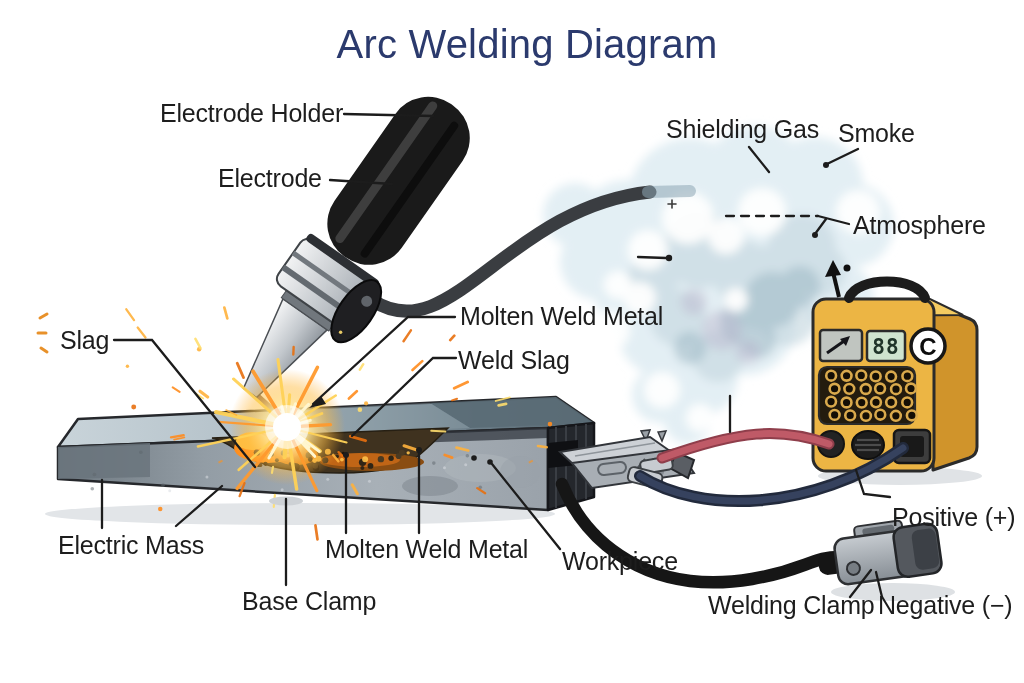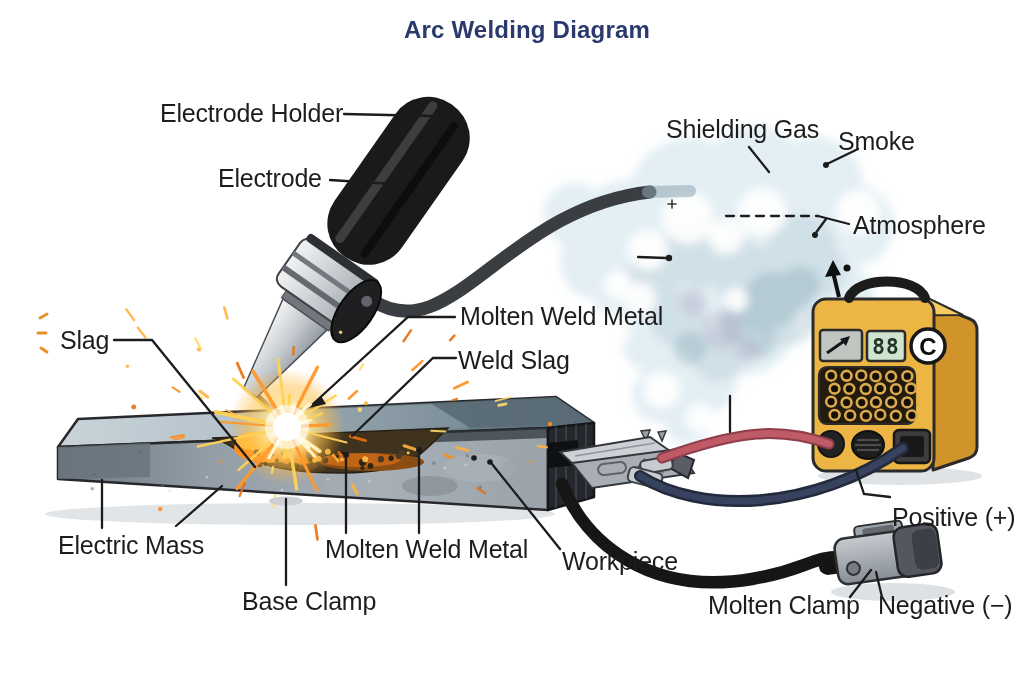--- a/index.html
+++ b/index.html
@@ -1,20 +1,20 @@
 <!DOCTYPE html>
 <html style="--title-color: #2b3a6d; --label-color: #1d1d1d; --machine-yellow: #ecb544; --machine-side: #d0942b; --cable-positive: #bf5a67; --cable-negative: #36425e; --cable-ground: #161616; --smoke-tint: #dfedf3; --spark-orange: #ff9126; --spark-yellow: #ffd24f; --steel-top: #c3ced4; --steel-front: #99a3ab;"><head>
 <meta charset="utf-8">
 <style>
   html,body{margin:0;padding:0;background:#ffffff;}
   #canvas{position:relative;width:1024px;height:683px;background:#ffffff;overflow:hidden;
           font-family:"Liberation Sans",sans-serif;}
   #art{position:absolute;left:0;top:0;}
-  .title{position:absolute;left:527px;top:16px;transform:translateX(-50%);
-         font-size:24px;font-weight:700;letter-spacing:.2px;
+  .title{position:absolute;left:527px;top:22px;transform:translateX(-50%);
+         font-size:40px;font-weight:400;letter-spacing:.2px;
          color:var(--title-color,#2b3a6d);white-space:nowrap;}
   .lbl{position:absolute;font-size:25px;line-height:1.1;letter-spacing:-.2px;
        color:var(--label-color,#1d1d1d);white-space:nowrap;}
   .seg{font-family:"DejaVu Sans Mono",monospace;font-weight:700;}
   .dial{font-family:"Liberation Sans",sans-serif;font-weight:700;}
 </style>
 </head>
 <body>
 
 <div id="canvas">
@@ -436,26 +436,26 @@
       <line x1="668" y1="204" x2="676" y2="204"></line>
       <line x1="672" y1="200" x2="672" y2="208"></line>
     </g>
   </g>
 </svg>
 
 <div class="title">Arc Welding Diagram</div>
 <div class="lbl" style="left:160px;top:100px">Electrode Holder</div>
 <div class="lbl" style="left:218px;top:165px">Electrode</div>
 <div class="lbl" style="left:666px;top:116px">Shielding Gas</div>
-<div class="lbl" style="left:838px;top:128px">Smoke</div>
+<div class="lbl" style="left:838px;top:120px">Smoke</div>
 <div class="lbl" style="left:853px;top:212px">Atmosphere</div>
 <div class="lbl" style="left:460px;top:303px">Molten Weld Metal</div>
 <div class="lbl" style="left:458px;top:347px">Weld Slag</div>
 <div class="lbl" style="left:60px;top:327px">Slag</div>
 <div class="lbl" style="left:58px;top:532px">Electric Mass</div>
 <div class="lbl" style="left:242px;top:588px">Base Clamp</div>
 <div class="lbl" style="left:325px;top:536px">Molten Weld Metal</div>
 <div class="lbl" style="left:562px;top:548px">Workpiece</div>
 <div class="lbl" style="left:892px;top:504px">Positive (+)</div>
-<div class="lbl" style="left:708px;top:592px">Molten Clamp</div>
+<div class="lbl" style="left:708px;top:592px">Welding Clamp</div>
 <div class="lbl" style="left:878px;top:592px">Negative (−)</div>
 
 </div>
 
 </body></html>

